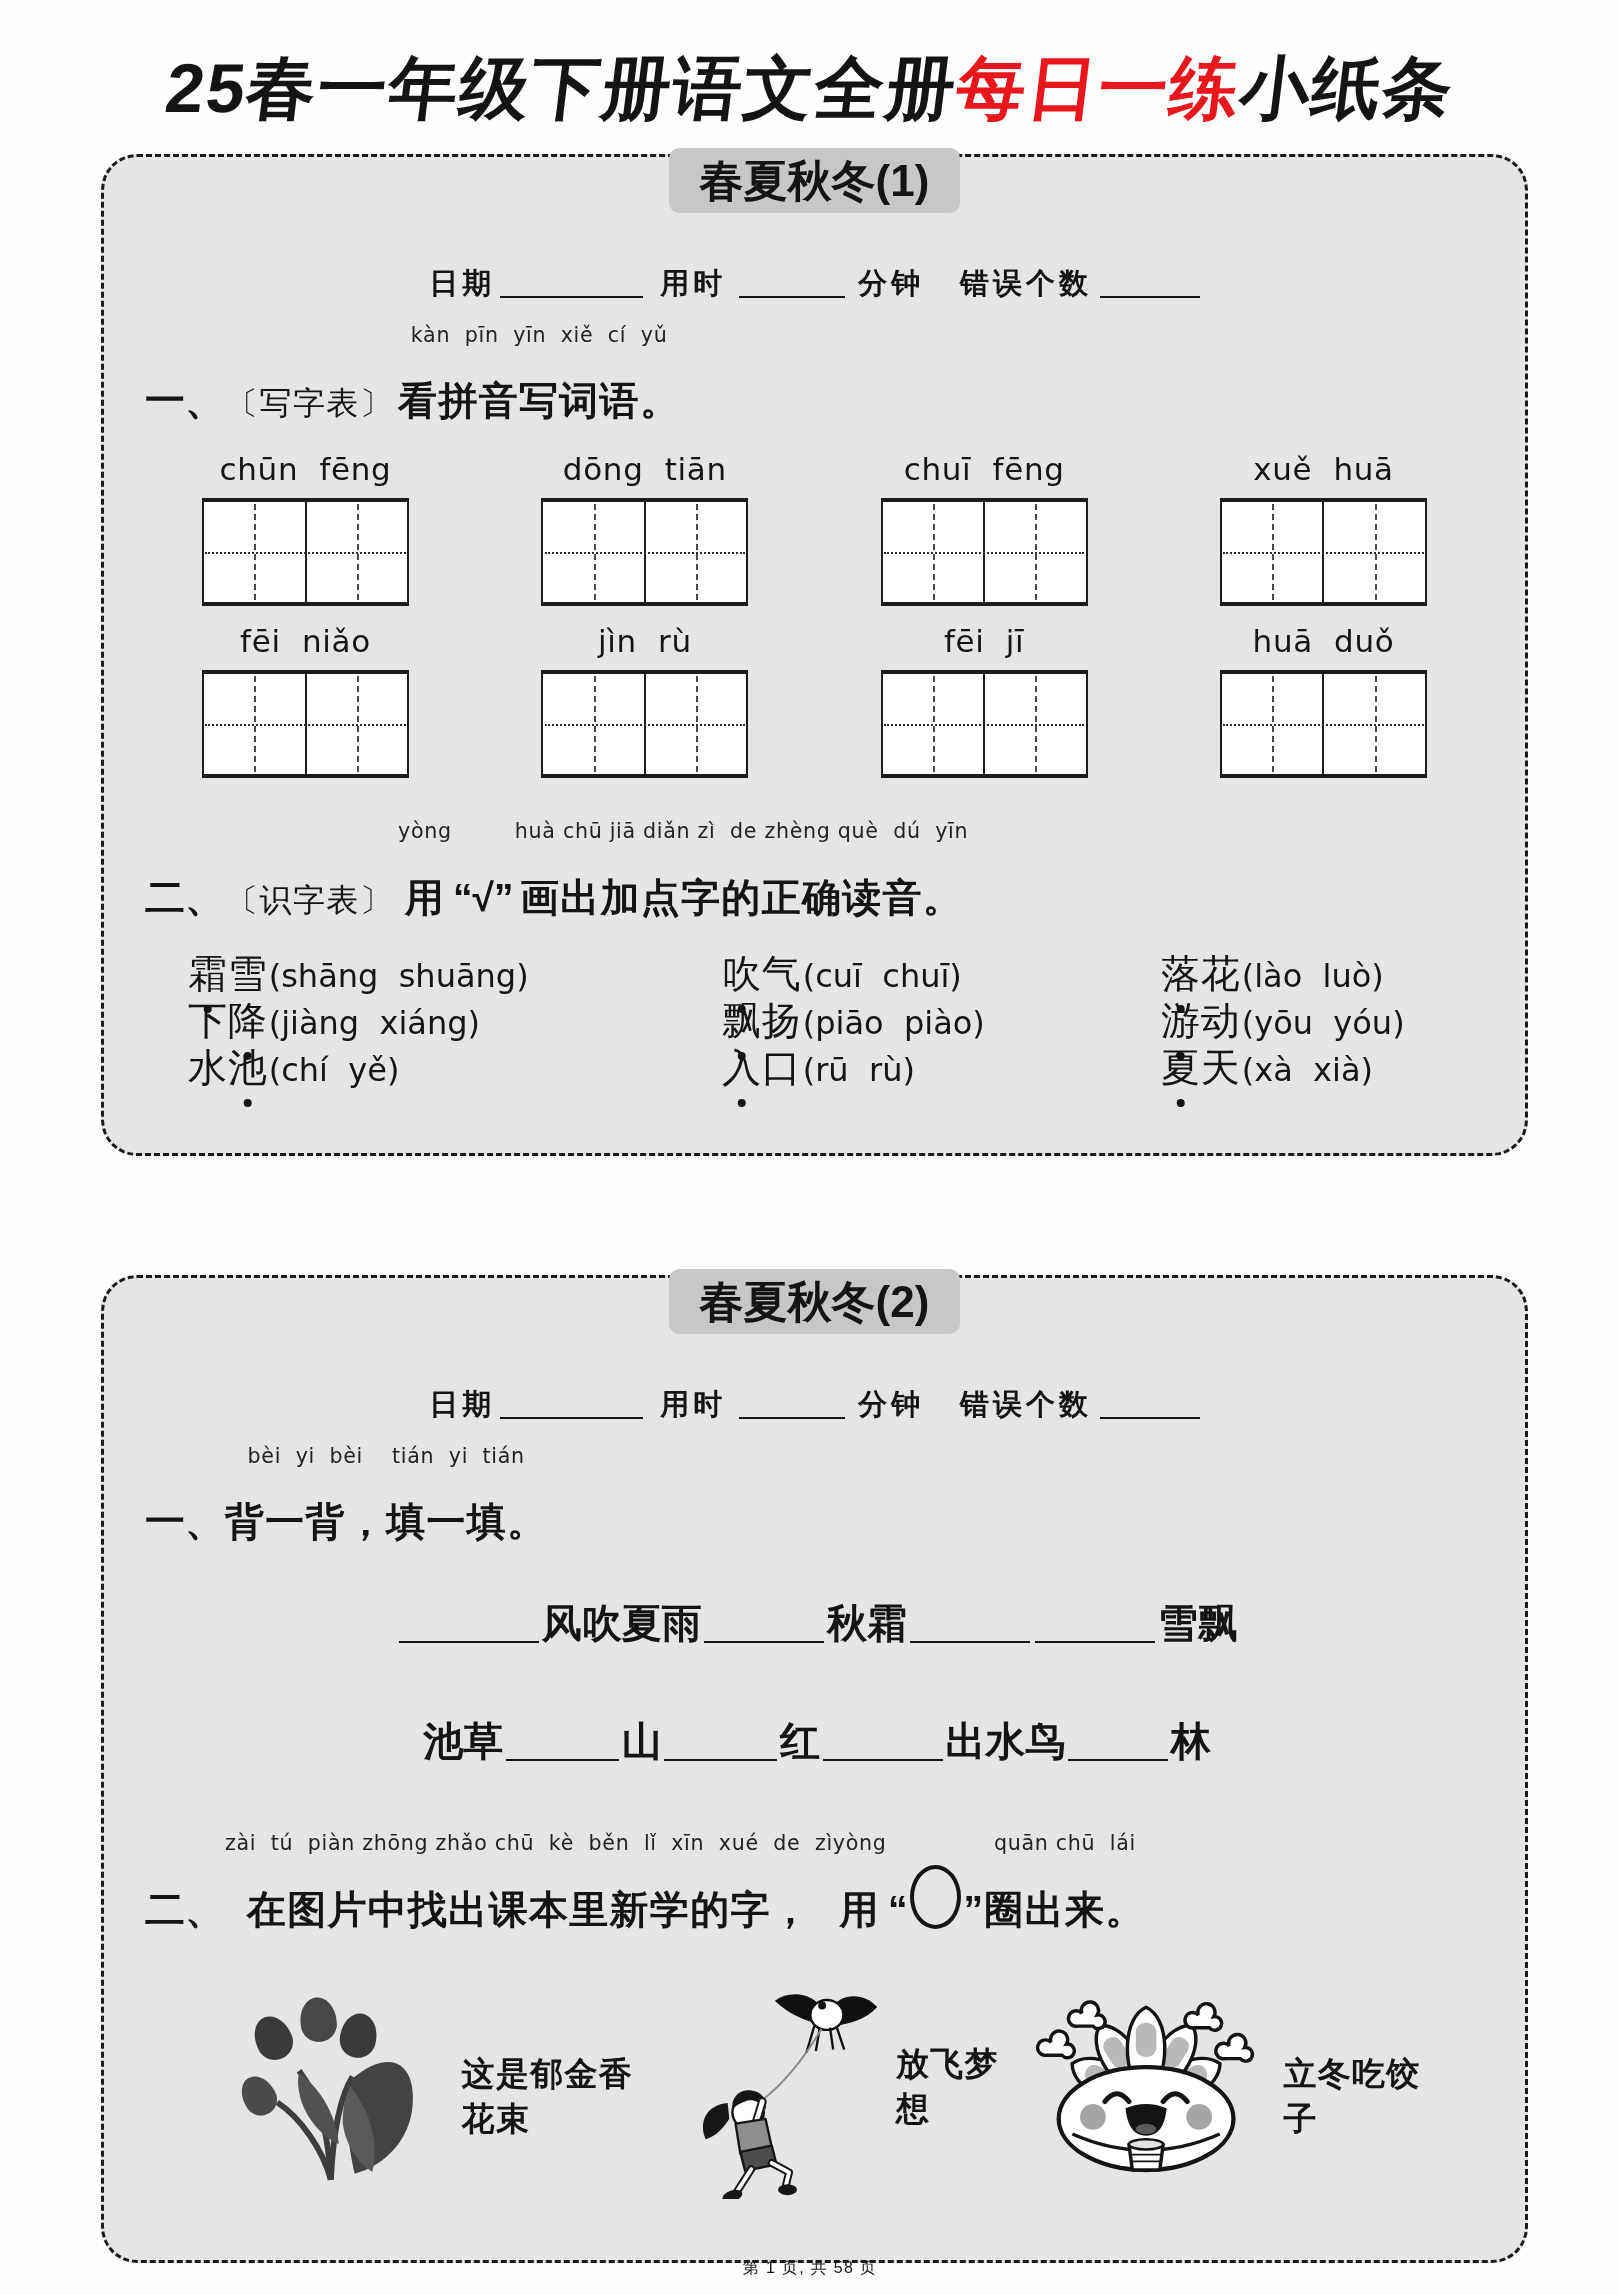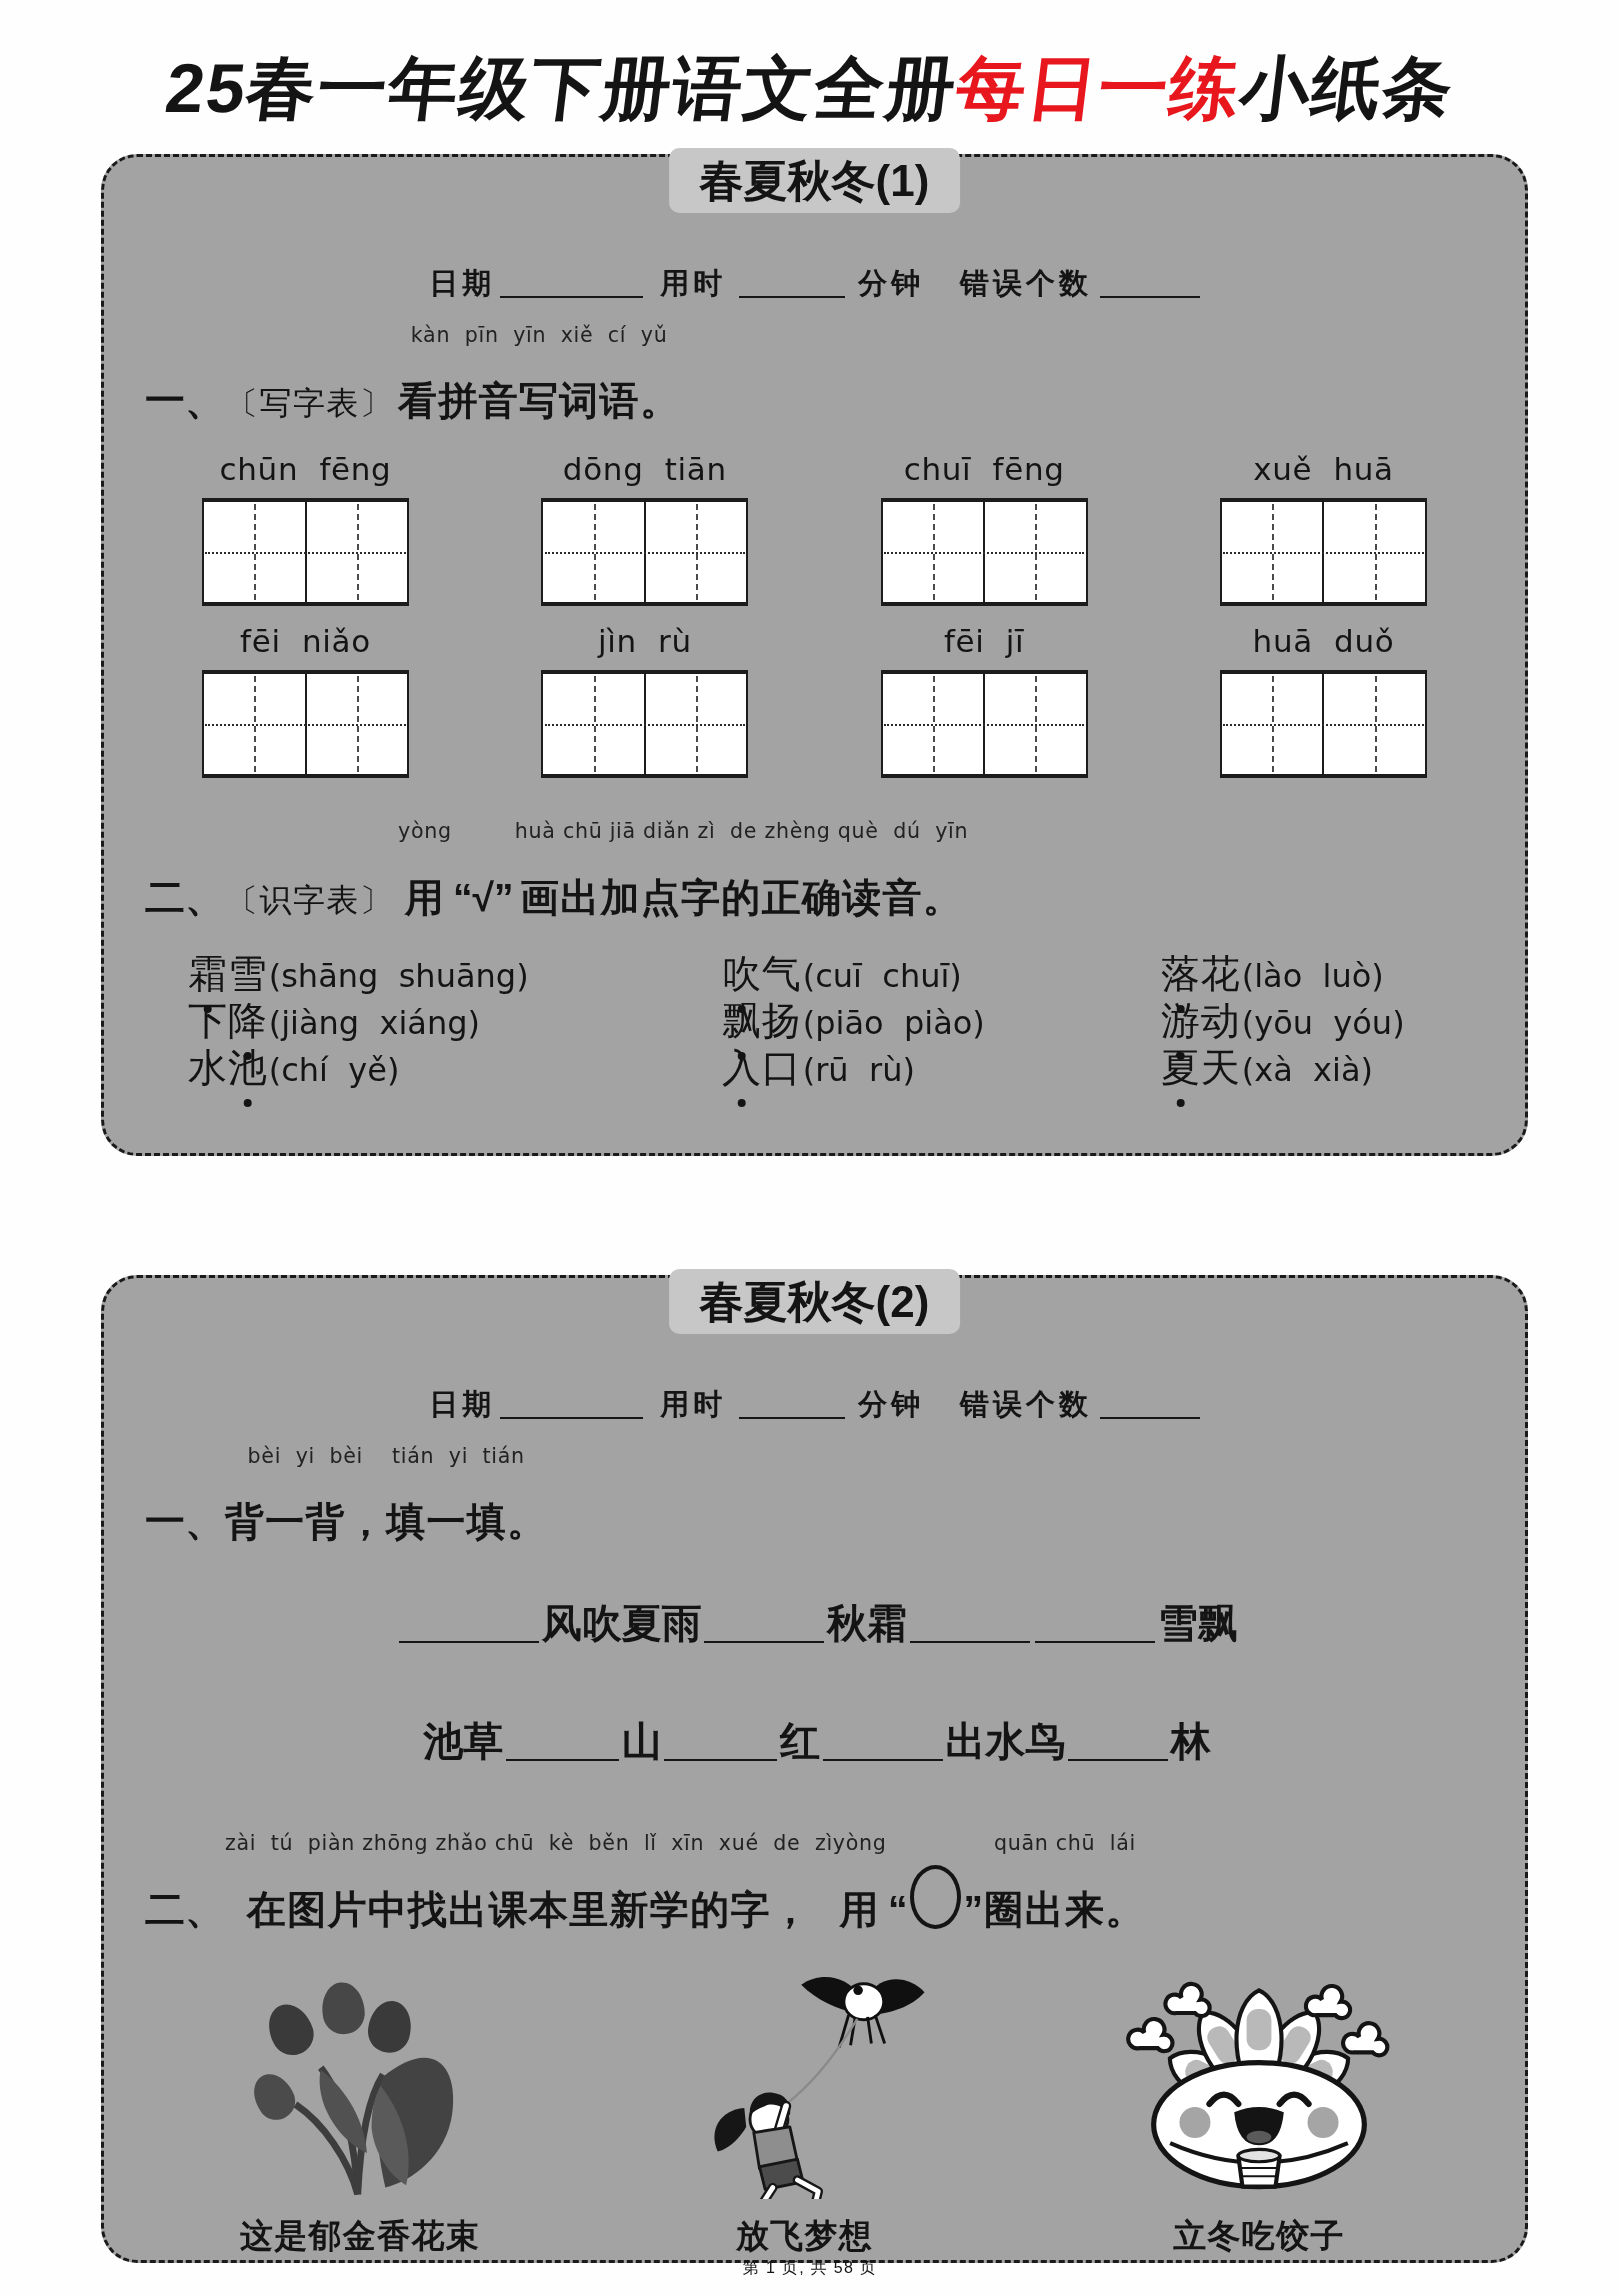--- a/index.html
+++ b/index.html
@@ -6,21 +6,21 @@
   .page{position:relative;width:1620px;height:2295px;background:#fefefe;margin:0 auto;
         font-family:"Liberation Sans",sans-serif;color:#141414;overflow:hidden;}
 
   
   .main-title{position:absolute;top:43px;left:0;width:100%;text-align:center;
     font-size:69px;font-weight:900;letter-spacing:2px;transform:skewX(-7deg);
     font-family:"Liberation Sans",sans-serif;white-space:nowrap;}
   .main-title .red{color:#e8171d;}
 
   
-  .sec{position:absolute;left:101px;width:1421px;border:3.3px dashed #1a1a1a;border-radius:36px;background:#a3a3a3;}
+  .sec{position:absolute;left:101px;width:1421px;border:3.3px dashed #1a1a1a;border-radius:36px;background:#e5e5e5;}
   .sec1{top:154px;height:996px;}
   .sec2{top:1275px;height:982px;}
   .sec::before{content:"";position:absolute;left:26.6px;top:26.6px;right:-11.3px;bottom:-11.3px;
     border-right:3.3px solid #1a1a1a;border-bottom:3.3px solid #1a1a1a;border-radius:39px;z-index:-1;}
 
   .badge{position:absolute;top:-9.3px;left:50%;transform:translateX(-50%);
     background:#c7c7c7;border-radius:10.6px;padding:5.3px 31px;font-size:44px;font-weight:700;
     line-height:1.25;white-space:nowrap;}
 
   
@@ -72,21 +72,21 @@
   .fillrow{display:flex;justify-content:center;align-items:flex-end;
     font-size:40px;font-weight:600;margin:62px 64px 0 69px;line-height:1;}
   .fillrow.second{margin-top:78px;}
   .fgroup{display:flex;align-items:flex-end;white-space:nowrap;}
   .blank{display:inline-block;border-bottom:2.7px solid #161616;height:4px;margin:0 2.7px;}
   .bl210{width:140px;} .bl180{width:120px;} .bl170{width:113px;} .bl150{width:100px;}
 
   
   .figures{display:flex;justify-content:space-between;align-items:flex-end;
     padding:0 100px;margin-top:31px;}
-  .figure{display:flex;flex-direction:column;align-items:center;}
+  .figure{display:flex;flex-direction:row;align-items:center;}
   .figcap{font-size:33px;font-weight:600;margin-top:14.6px;letter-spacing:1.3px;}
 
   .footer{position:absolute;bottom:16px;left:0;width:100%;text-align:center;
     font-size:16px;font-weight:500;letter-spacing:1.3px;}
 </style>
 </head>
 <body>
 
 <div class="page">
 

